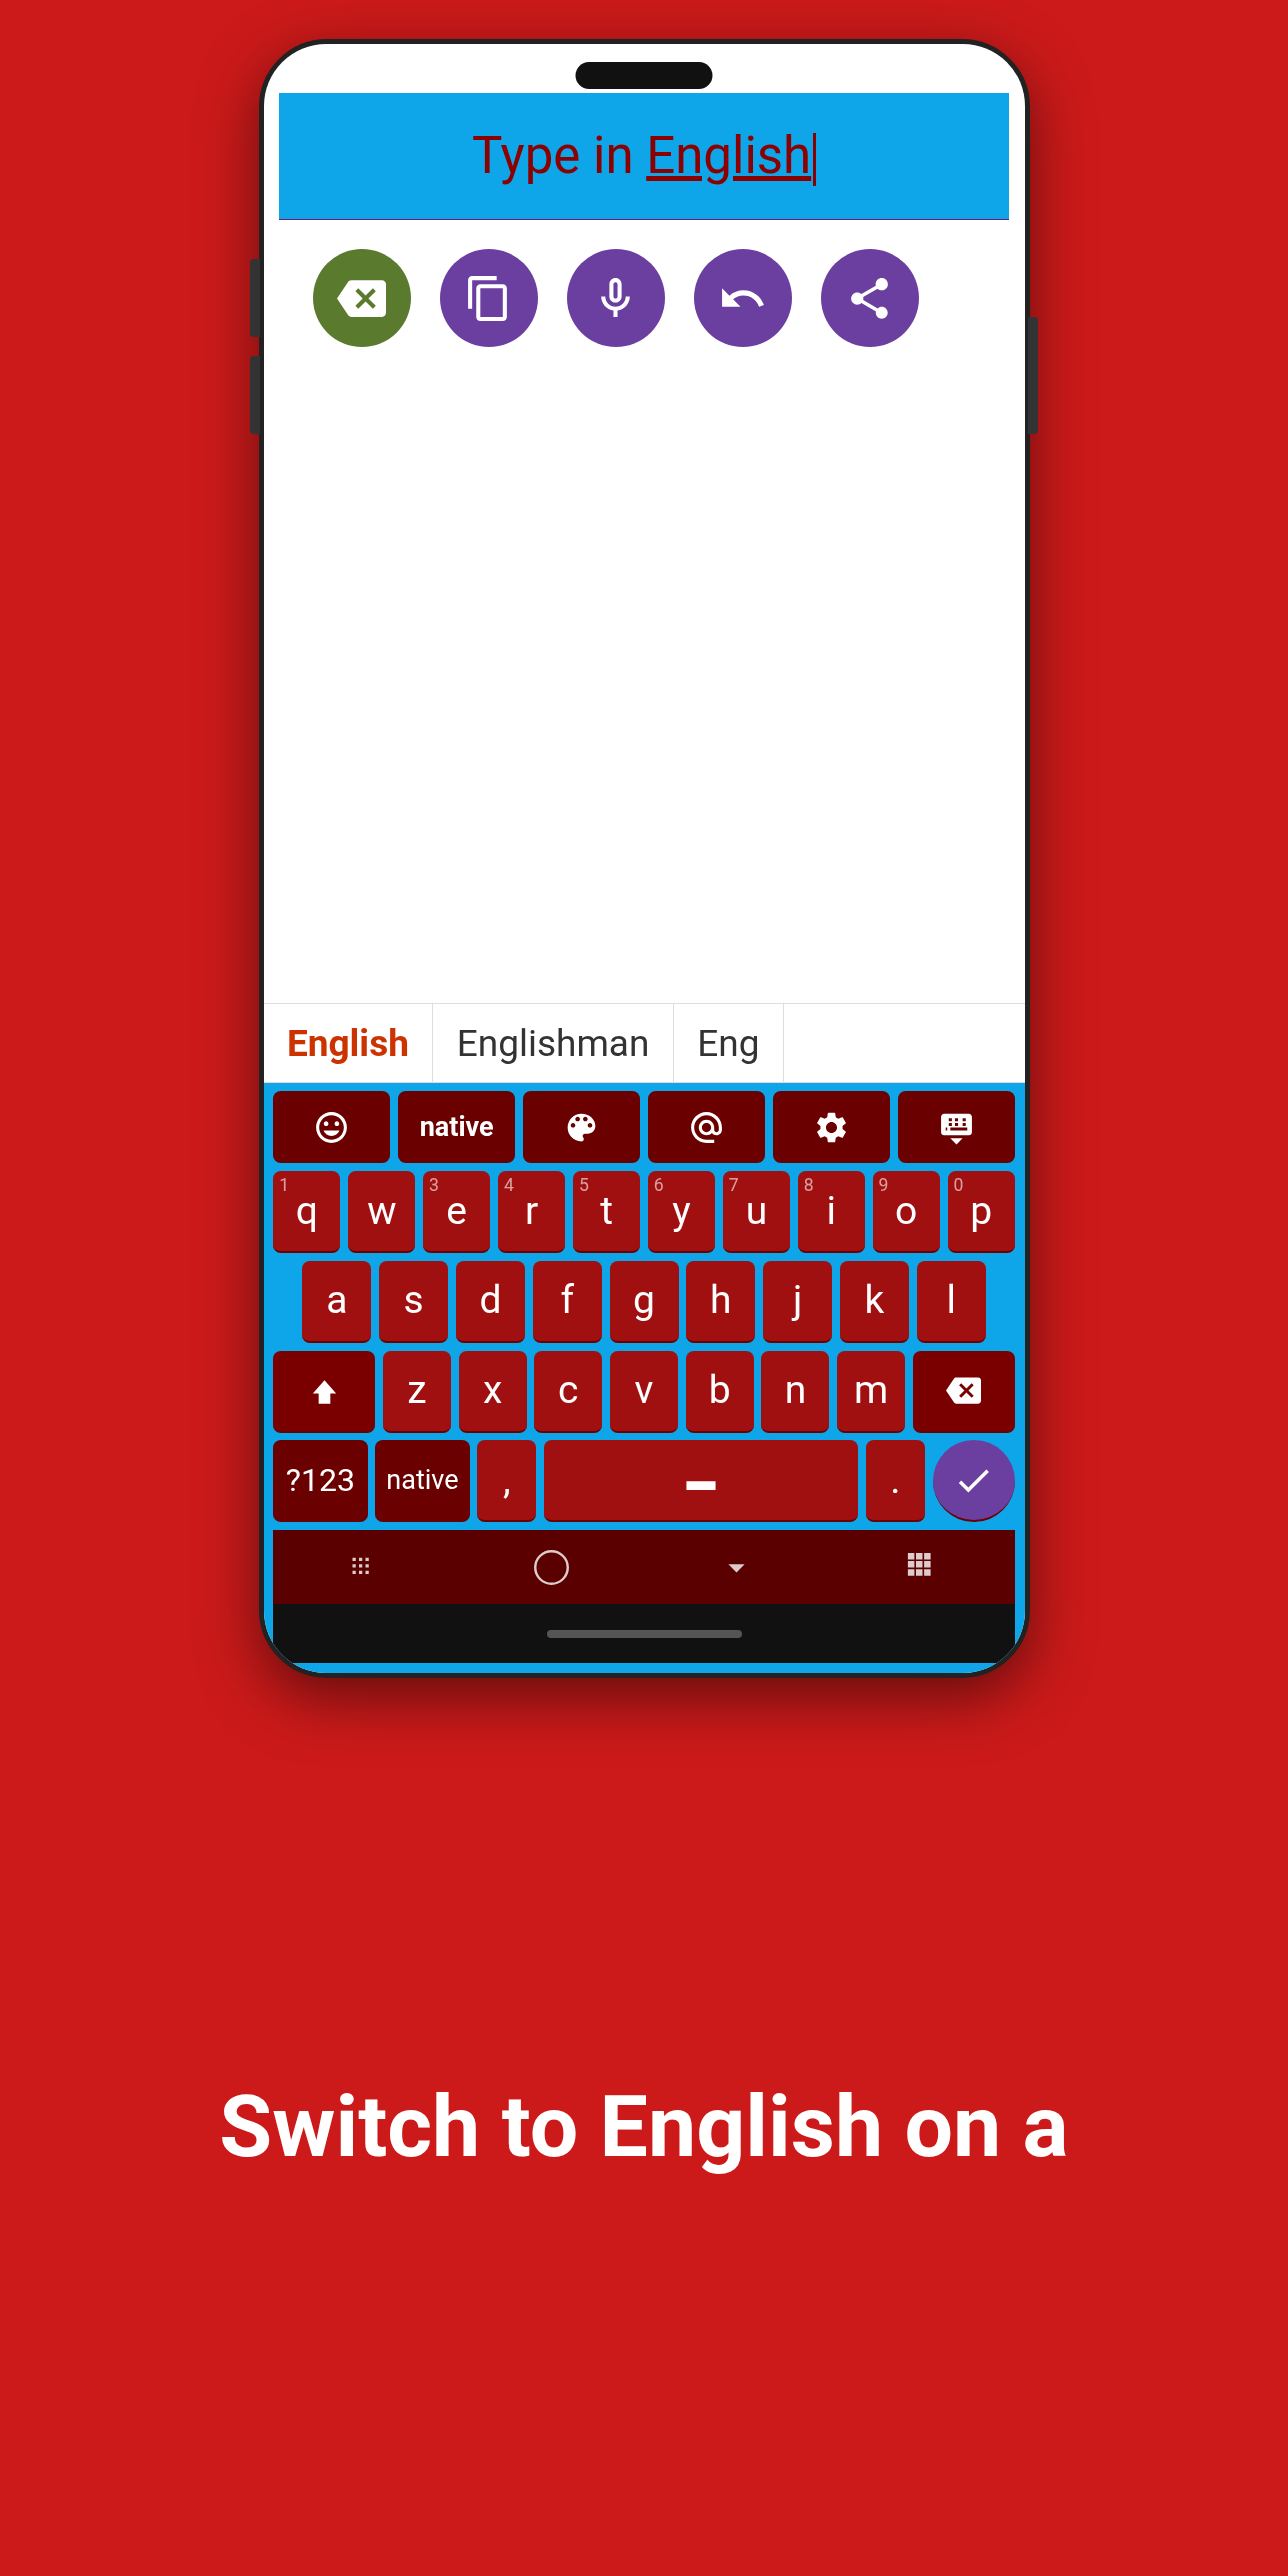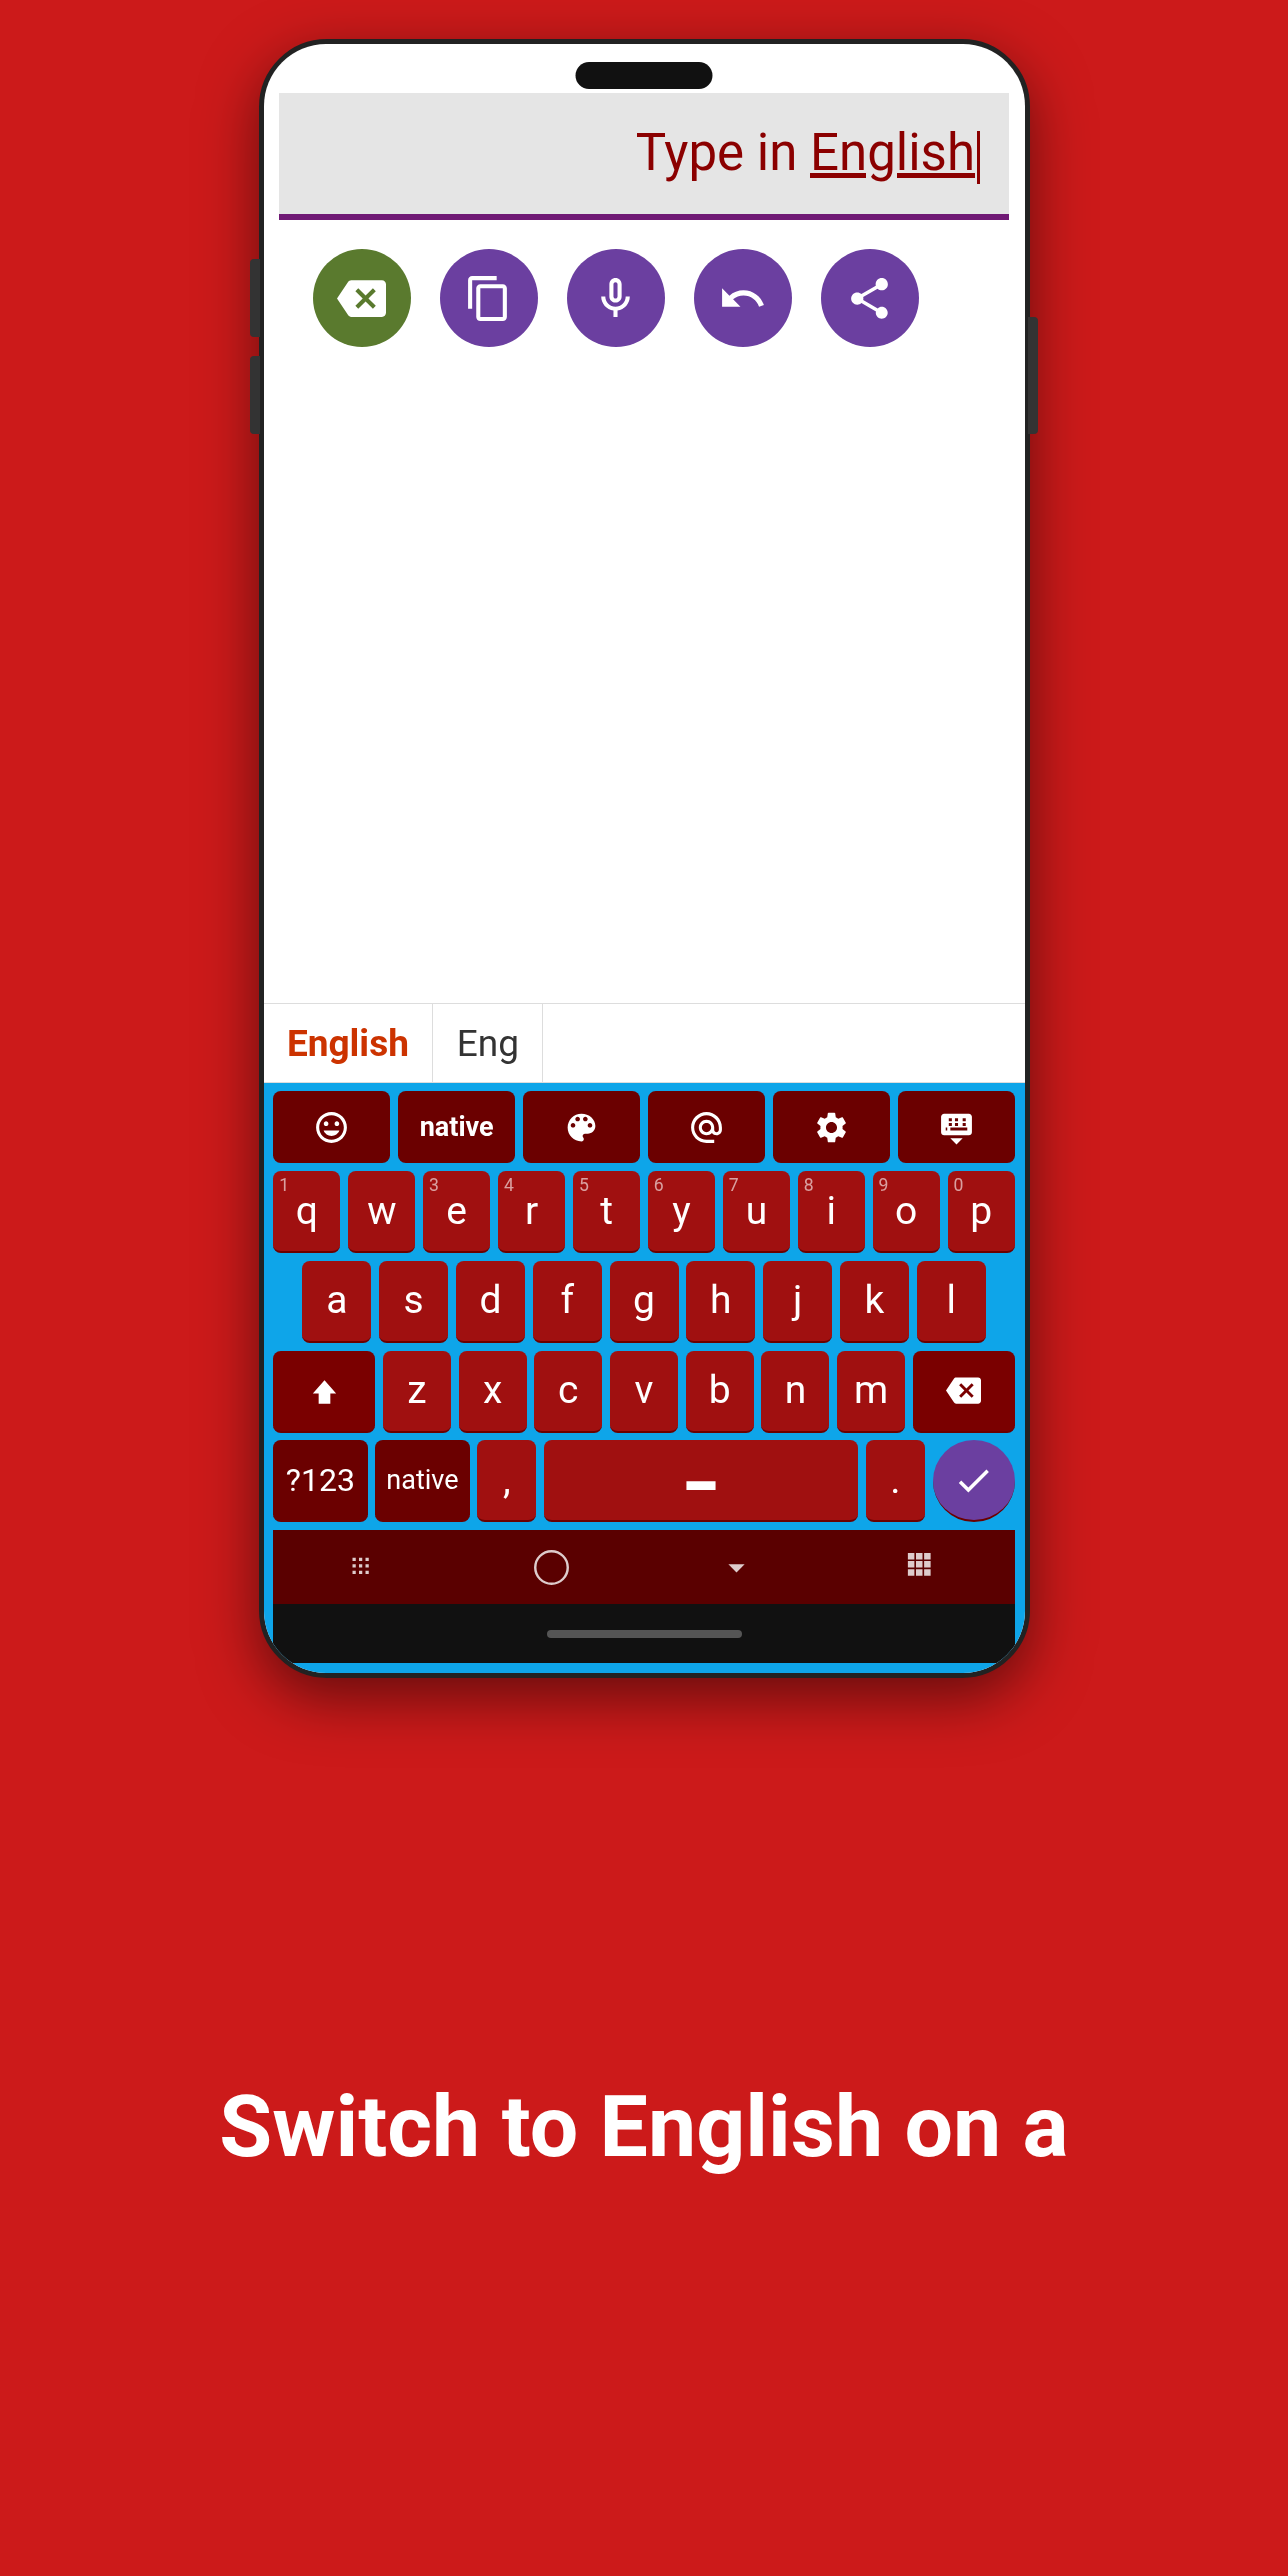--- a/index.html
+++ b/index.html
@@ -75,27 +75,27 @@
     .screen-content {
       width: 100%;
       height: 100%;
       display: flex;
       flex-direction: column;
       background: #fff;
     }
 
     
     .text-input-area {
-      background: #e5e5e5;
+      background: #0ea5e9;
       padding: 19.5px 29px;
       min-height: 127px;
       display: flex;
       align-items: center;
-      justify-content: flex-end;
-      border-bottom: 6px solid #701a75;
+      justify-content: center;
+      border-bottom: 1px solid #701a75;
       margin: 0 15.6px;
       margin-top: 49px;
     }
 
     .text-input-area .typed-text {
       font-size: 51px;
       color: #8b0000;
       font-weight: 400;
     }
 
@@ -389,20 +389,23 @@
         </div>
       </div>
 
       <div class="spacer"></div>
 
       <div class="autocomplete-bar">
         <div class="autocomplete-item active">
           <span>English</span>
         </div>
         <div class="autocomplete-item normal">
+          <span>Englishman</span>
+        </div>
+        <div class="autocomplete-item normal">
           <span>Eng</span>
         </div>
       </div>
 
       <div class="keyboard">
 
         <div class="keyboard-toolbar">
 
           <div class="toolbar-btn emoji">
             <svg viewBox="0 0 24 24" style="width:37px;height:37px;fill:white">

